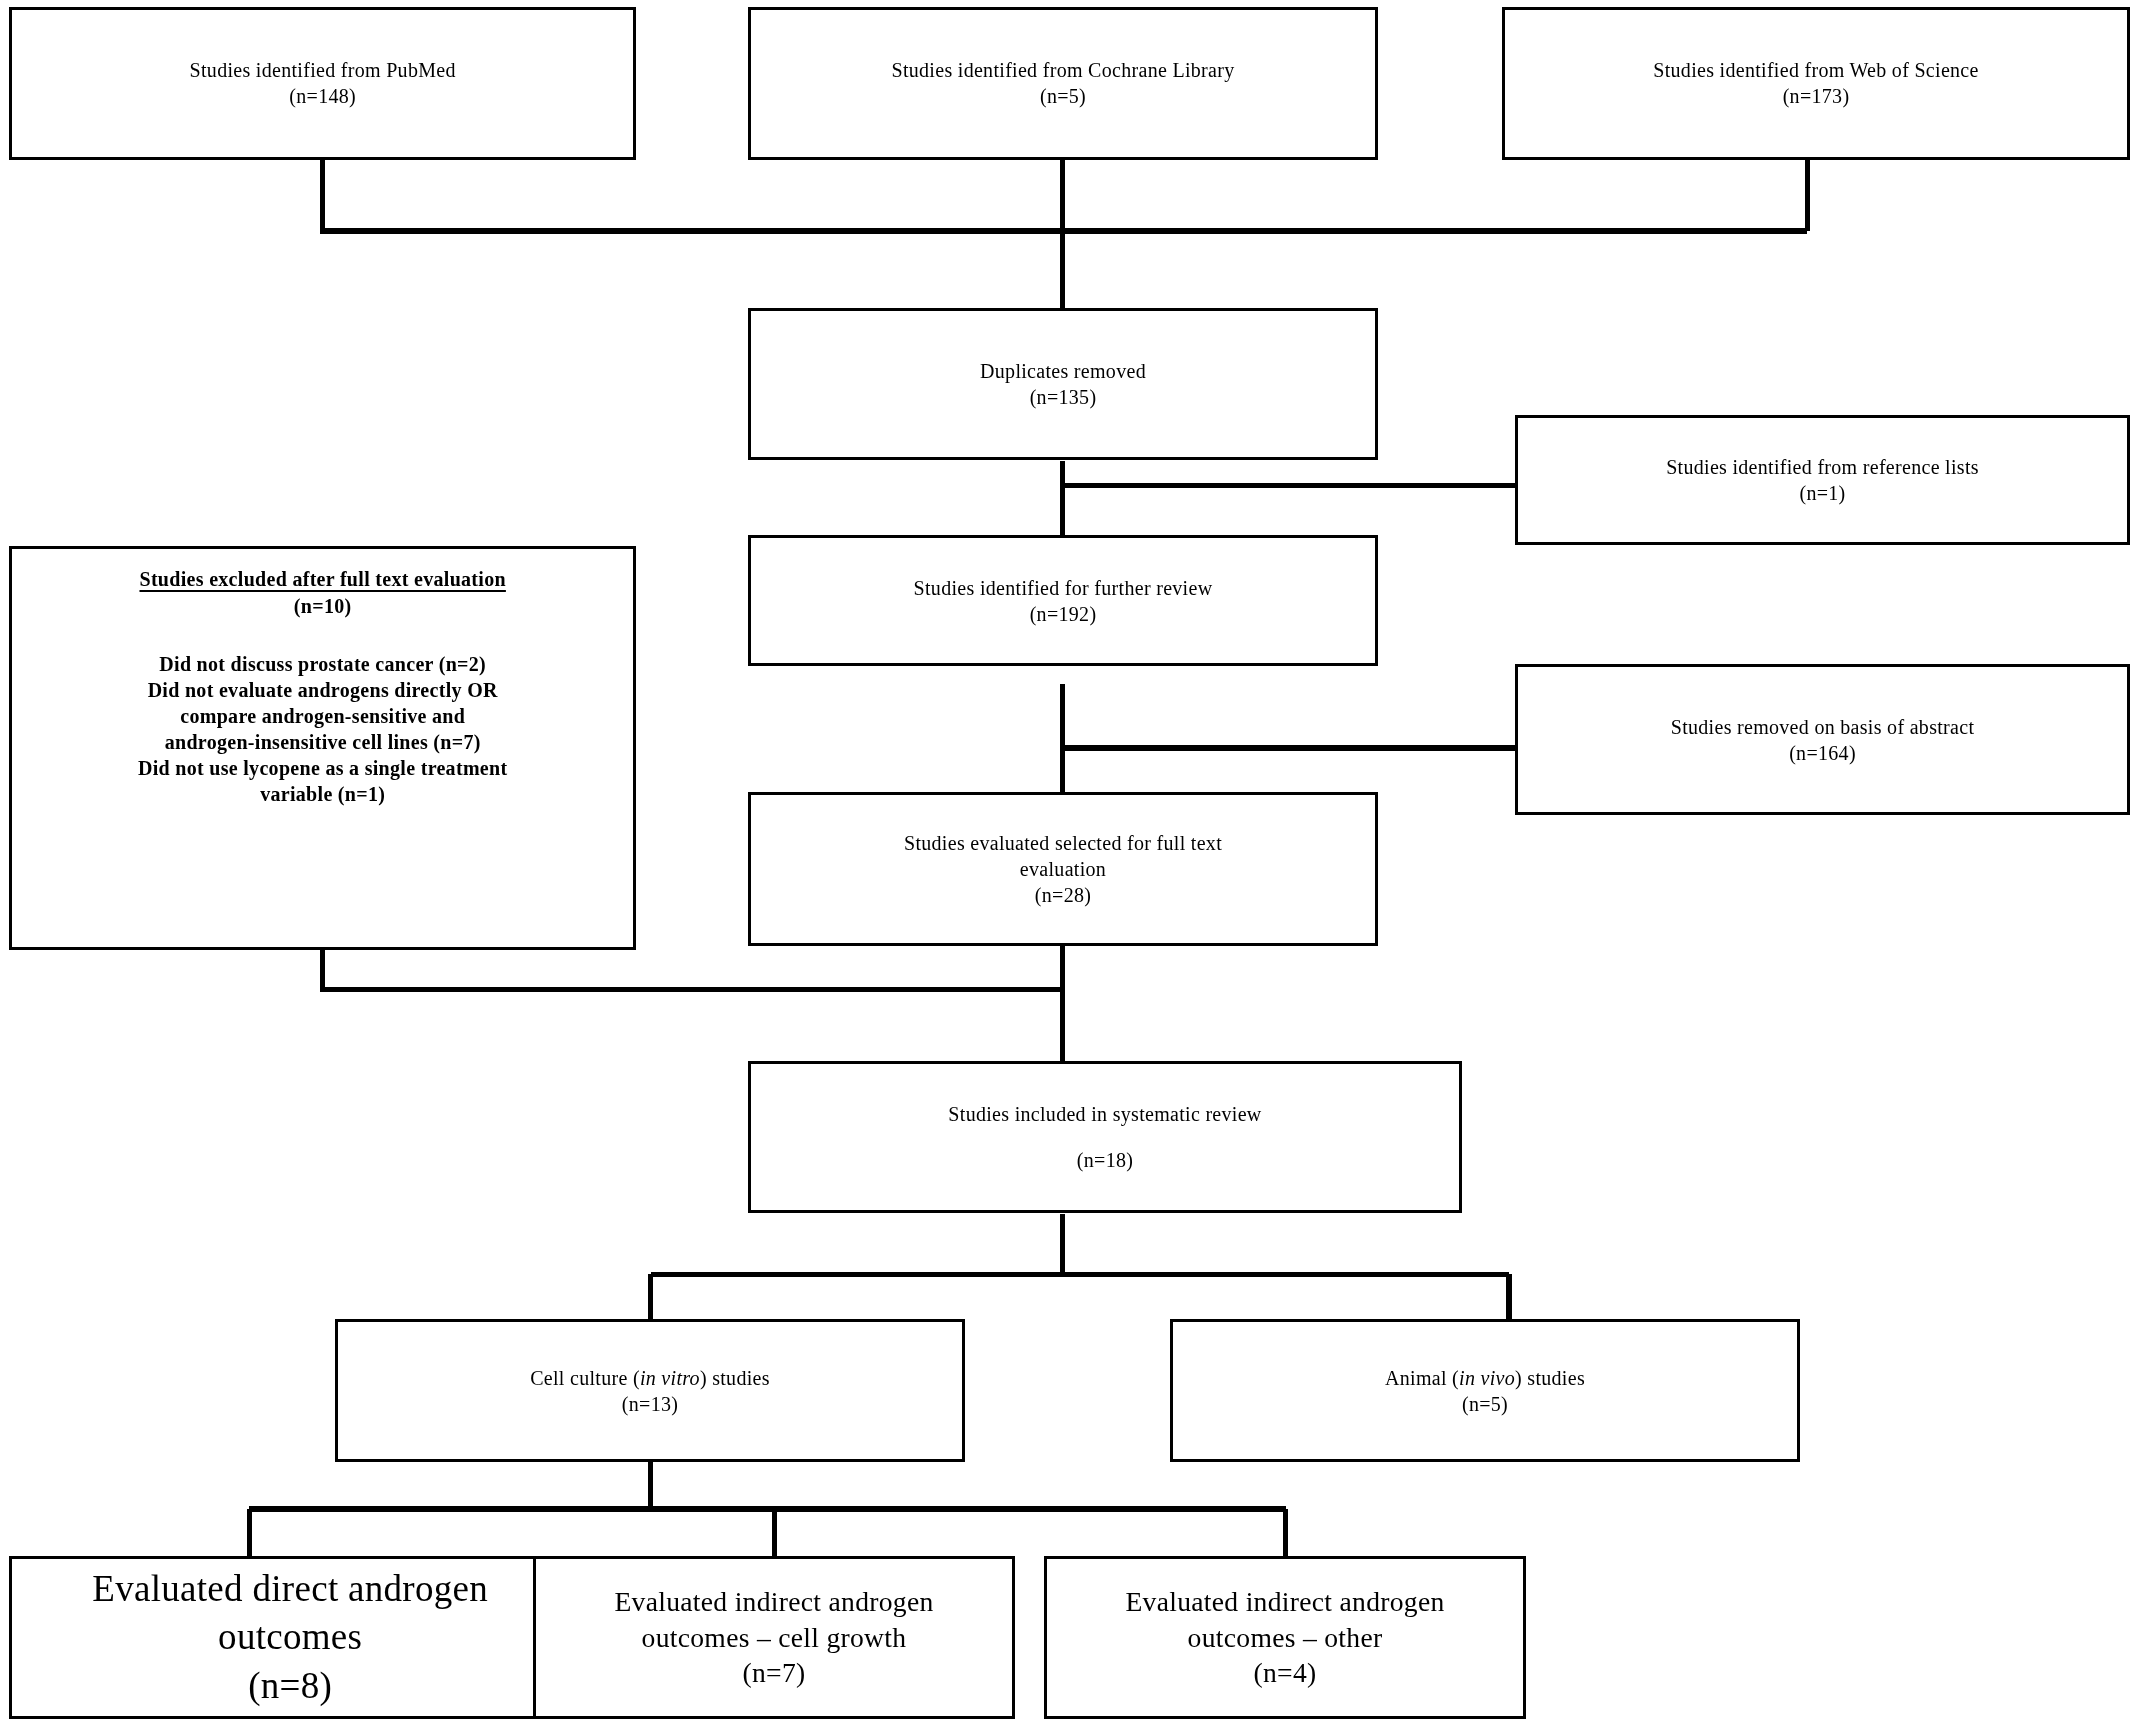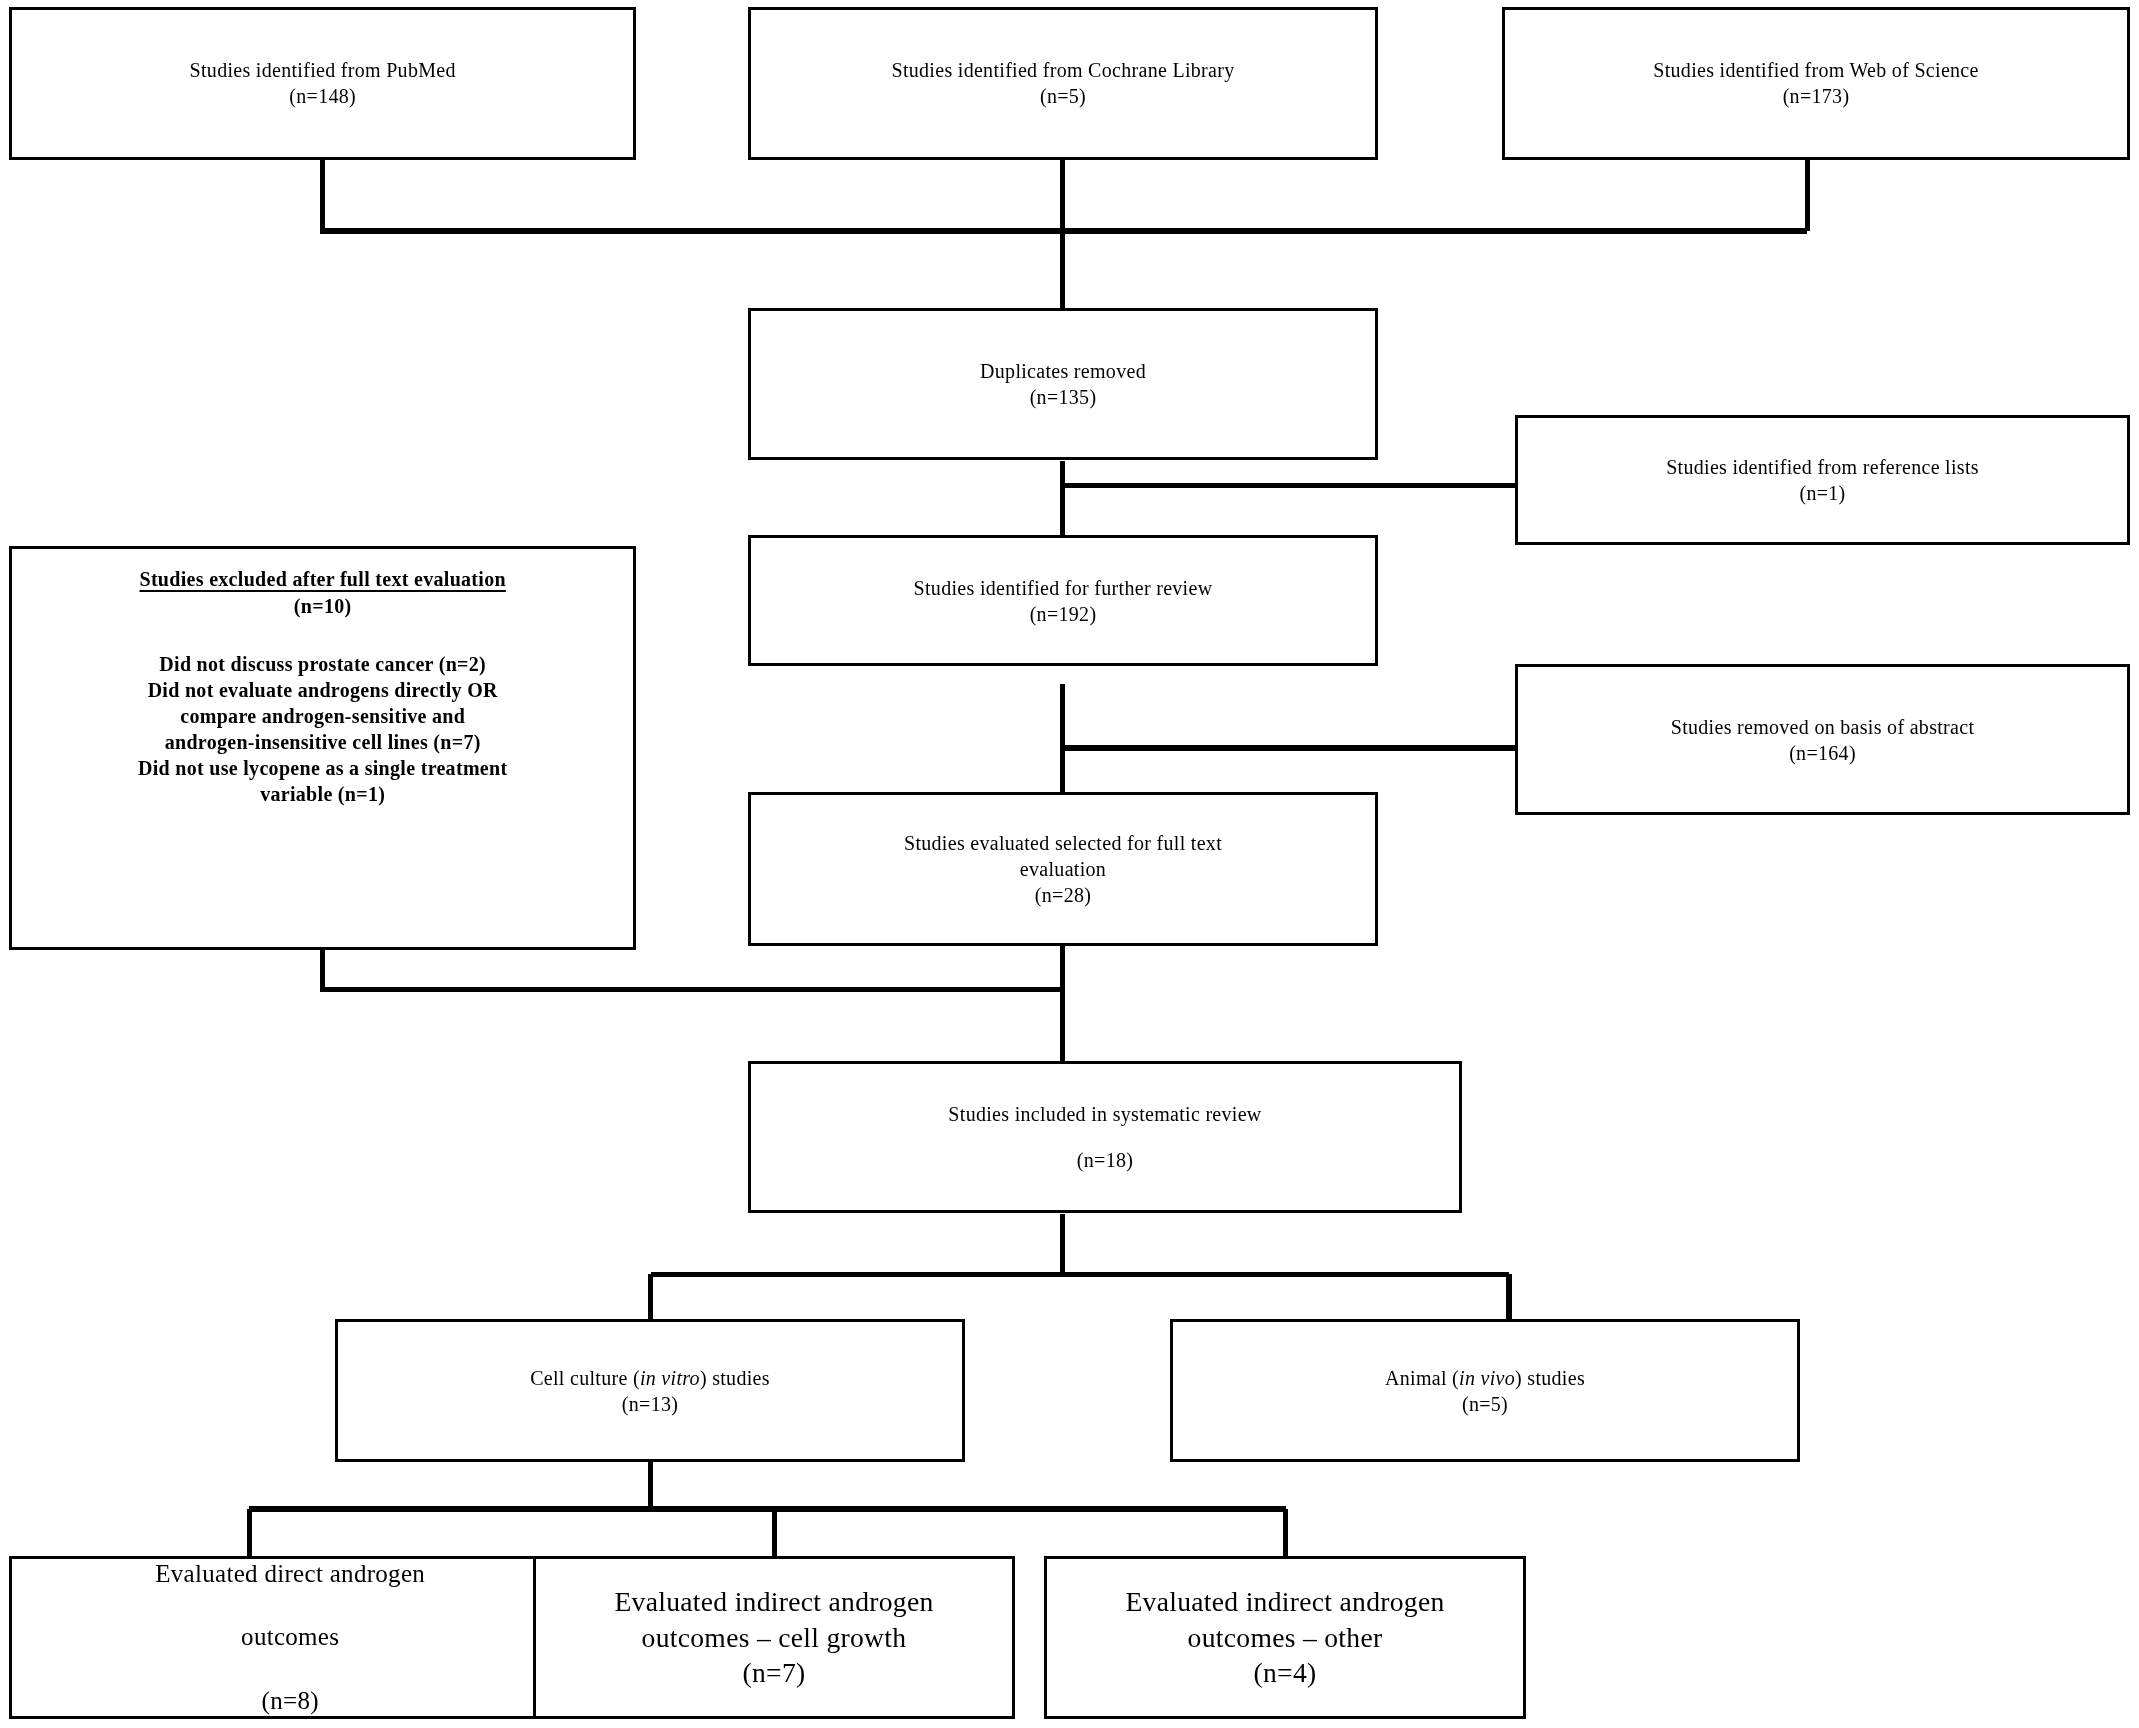--- a/index.html
+++ b/index.html
@@ -140,21 +140,21 @@
   <div class="node" style="left:335px;top:1319px;width:630px;height:143px;">
     <span class="ln"><span>Cell culture (</span><em>in vitro</em><span>) studies</span></span>
     <span class="ln">(n=13)</span>
   </div>
 
   <div class="node" style="left:1170px;top:1319px;width:630px;height:143px;text-align:right;">
     <span class="ln"><span>Animal (</span><em>in vivo</em><span>) studies</span></span>
     <span class="ln">(n=5)</span>
   </div>
 
-  <div class="node" style="left:9.2px;top:1556px;width:562px;height:163px;font-size:25px;gap:31px;">
+  <div class="node" style="left:9.2px;top:1556px;width:562px;height:163px;font-size:37px;">
     <span class="ln">Evaluated direct androgen</span>
     <span class="ln">outcomes</span>
     <span class="ln">(n=8)</span>
   </div>
 
   <div class="node" style="left:533px;top:1556px;width:482px;height:163px;font-size:27.6px;">
     <span class="ln">Evaluated indirect androgen</span>
     <span class="ln">outcomes – cell growth</span>
     <span class="ln">(n=7)</span>
   </div>

